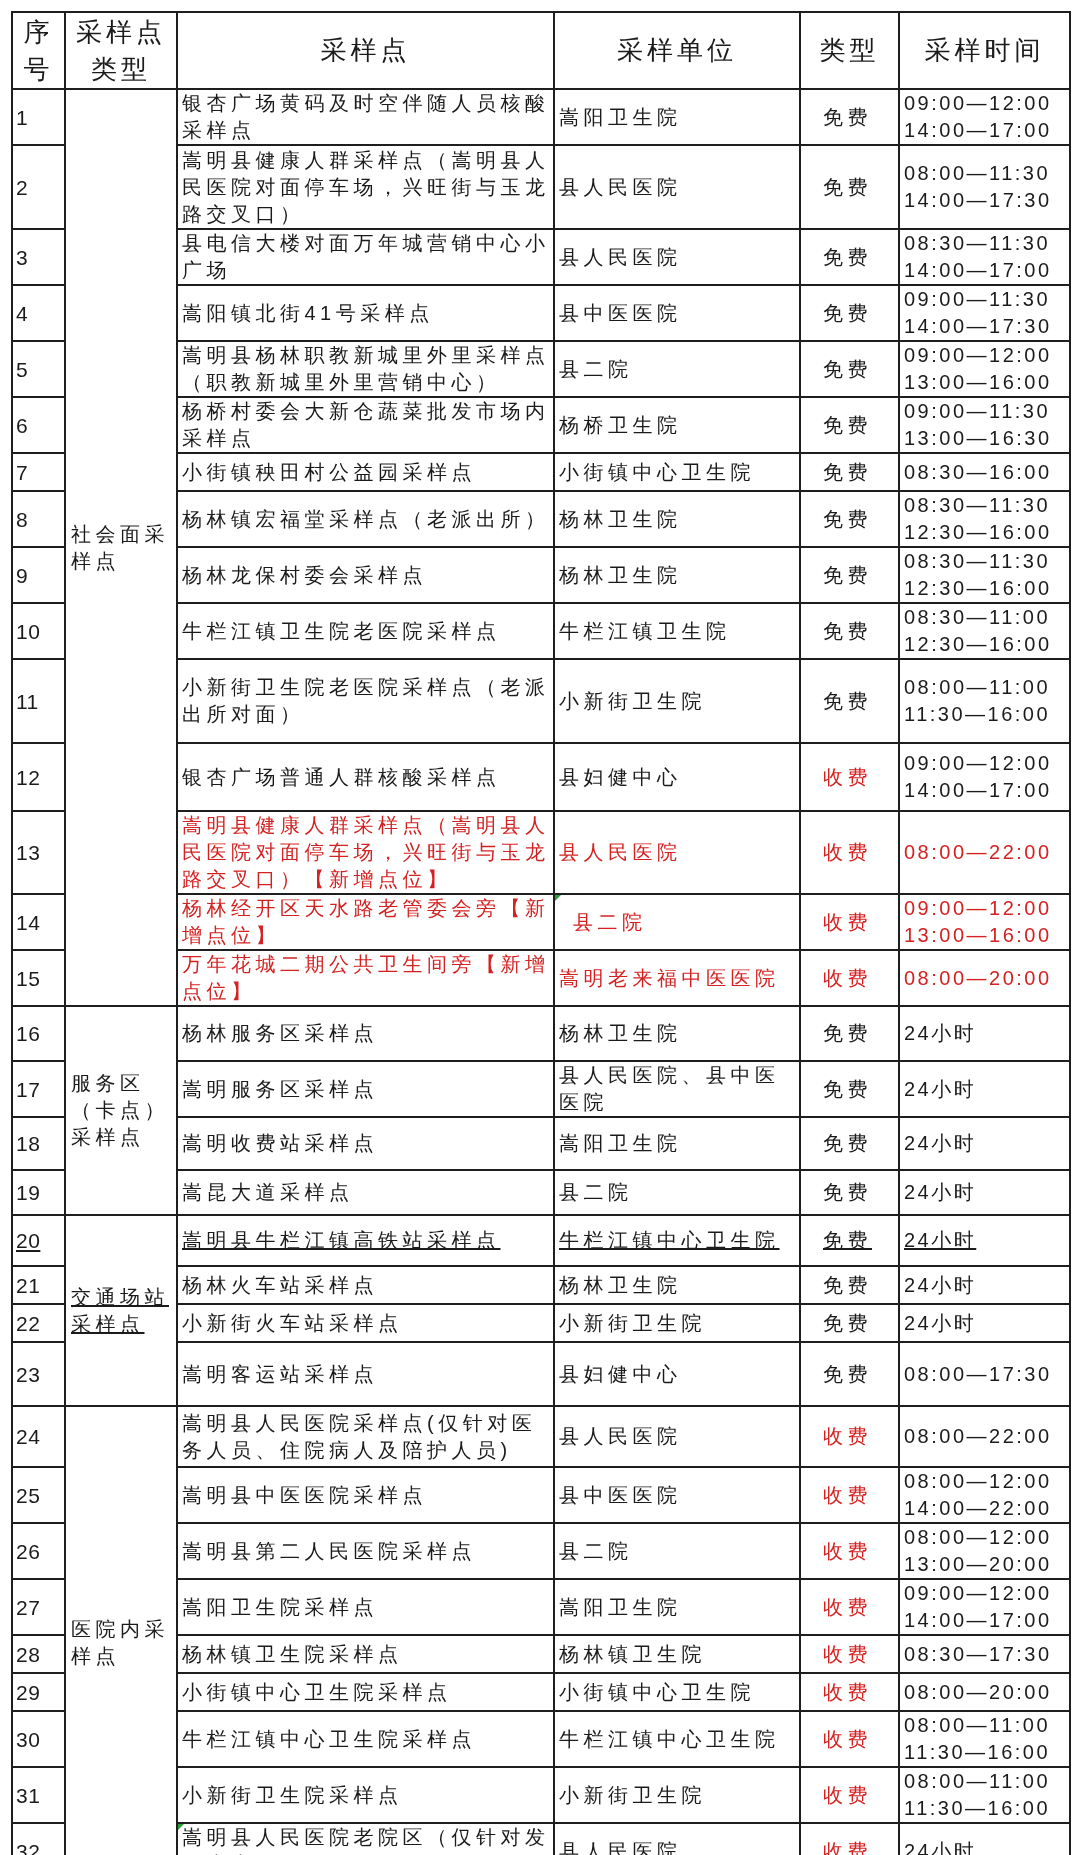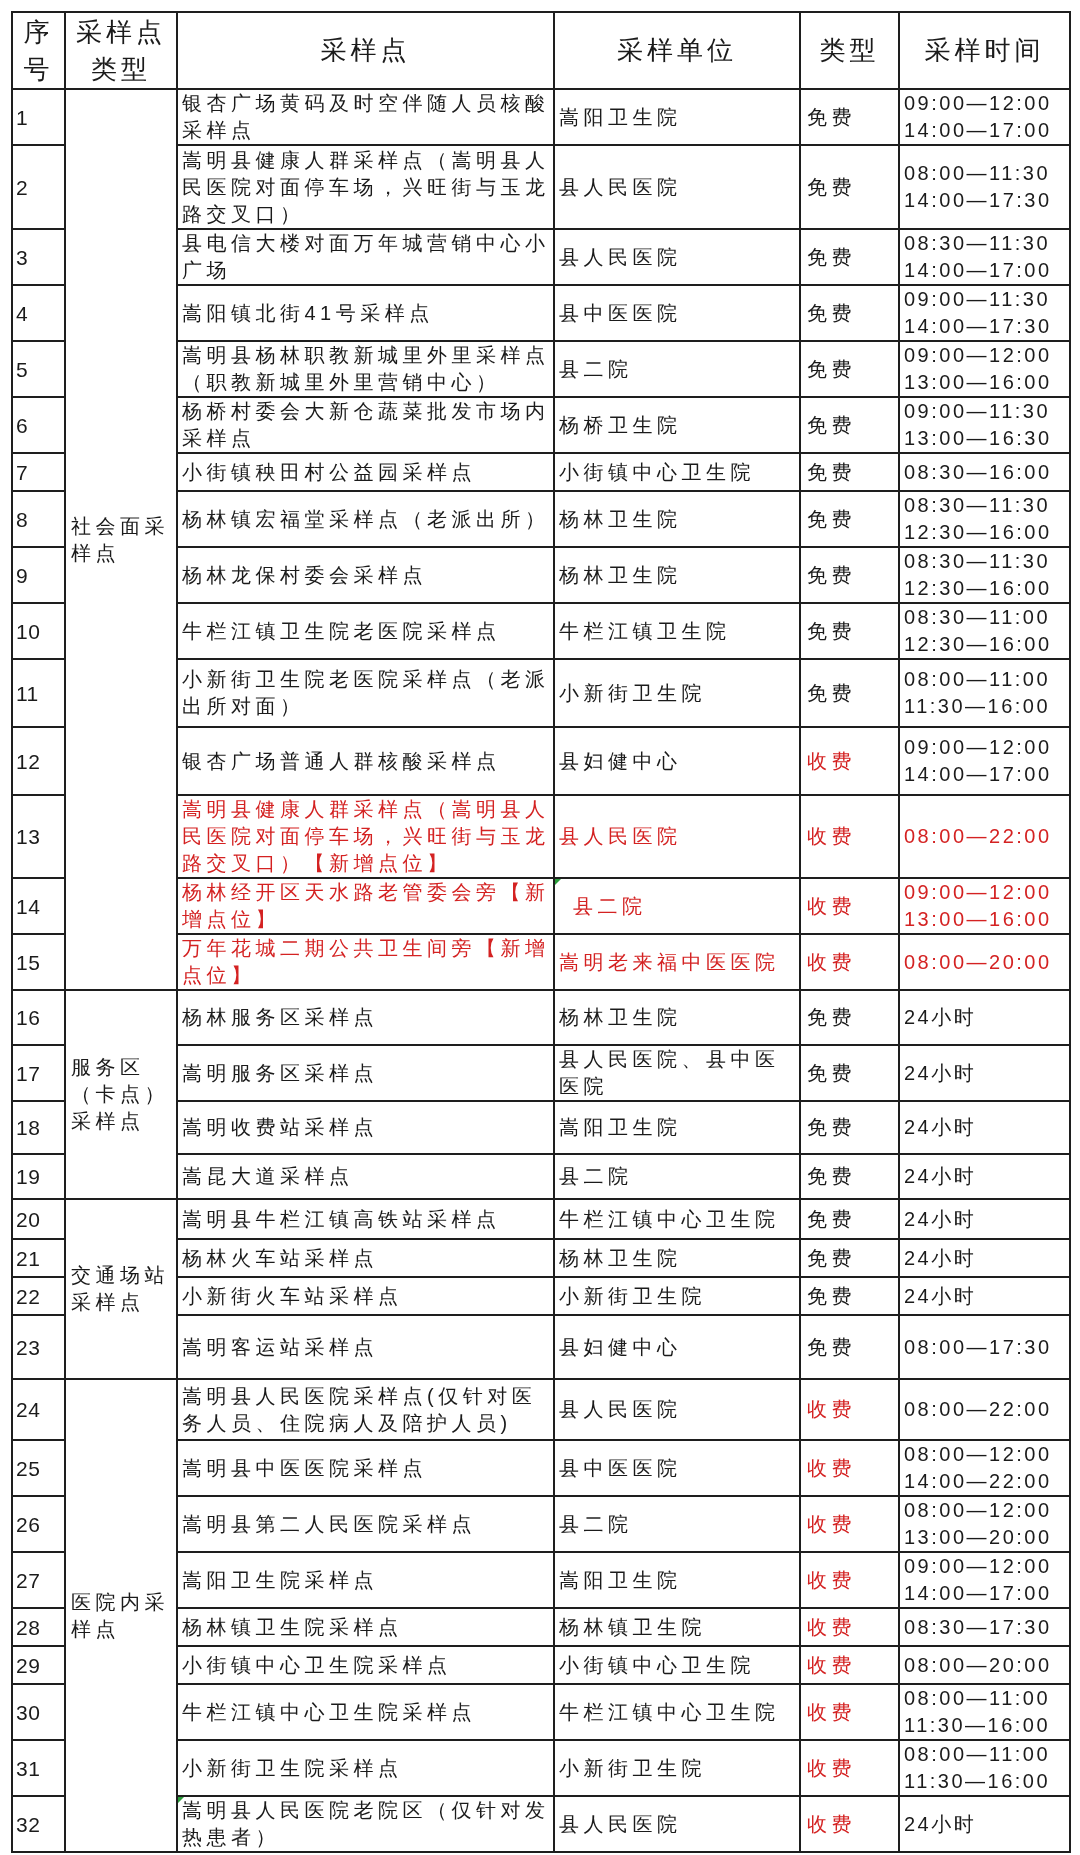--- a/index.html
+++ b/index.html
@@ -30,21 +30,21 @@
     letter-spacing: 4px;
     line-height: 37px;
     text-align: center;
     padding: 0;
   }
   thead tr { height: 77px; }
   td.no { font-size: 21px; letter-spacing: 0.5px; padding-left: 3px; }
   td.cat { padding-left: 5px; }
   td.time { font-size: 20px; letter-spacing: 2.5px; padding-left: 4px; }
   td.time span { display: block; white-space: nowrap; }
-  td.type { padding-left: 6px; margin-top: 12px; }
+  td.type { padding-left: 22px; margin-top: 12px; }
   td.type.charged { color: var(--red, #d42222); }
   tr.new-site td.site, tr.new-site td.unit, tr.new-site td.time { color: var(--red, #d42222); }
   tbody tr:nth-child(14) td.unit { padding-left: 18px; }
   .marker {
     position: absolute; left: 0; top: 0; width: 0; height: 0;
     border-top: 6px solid var(--marker, #2a9d3a);
     border-right: 6px solid transparent;
   }
 </style>
 </head>
@@ -163,21 +163,21 @@
       <tr style="height: 55px;">
         <td class="no">10</td>
         <td class="site"><span>牛栏江镇卫生院老医院采样点</span></td>
         <td class="unit"><span>牛栏江镇卫生院</span></td>
         <td class="type">免费</td>
         <td class="time">
           <span>08:30—11:00</span>
           <span>12:30—16:00</span>
         </td>
       </tr>
-      <tr style="height: 68px;">
+      <tr style="height: 84px;">
         <td class="no">11</td>
         <td class="site"><span>小新街卫生院老医院采样点（老派出所对面）</span></td>
         <td class="unit"><span>小新街卫生院</span></td>
         <td class="type">免费</td>
         <td class="time">
           <span>08:00—11:00</span>
           <span>11:30—16:00</span>
         </td>
       </tr>
       <tr style="height: 68px;">
@@ -248,21 +248,21 @@
       </tr>
       <tr style="height: 45px;">
         <td class="no">19</td>
         <td class="site"><span>嵩昆大道采样点</span></td>
         <td class="unit"><span>县二院</span></td>
         <td class="type">免费</td>
         <td class="time">
           <span>24小时</span>
         </td>
       </tr>
-      <tr style="height: 40px;">
+      <tr style="height: 51px; text-decoration: underline;">
         <td class="no">20</td>
         <td class="cat" rowspan="4">交通场站采样点</td>
         <td class="site"><span>嵩明县牛栏江镇高铁站采样点</span></td>
         <td class="unit"><span>牛栏江镇中心卫生院</span></td>
         <td class="type">免费</td>
         <td class="time">
           <span>24小时</span>
         </td>
       </tr>
       <tr style="height: 38px;">

